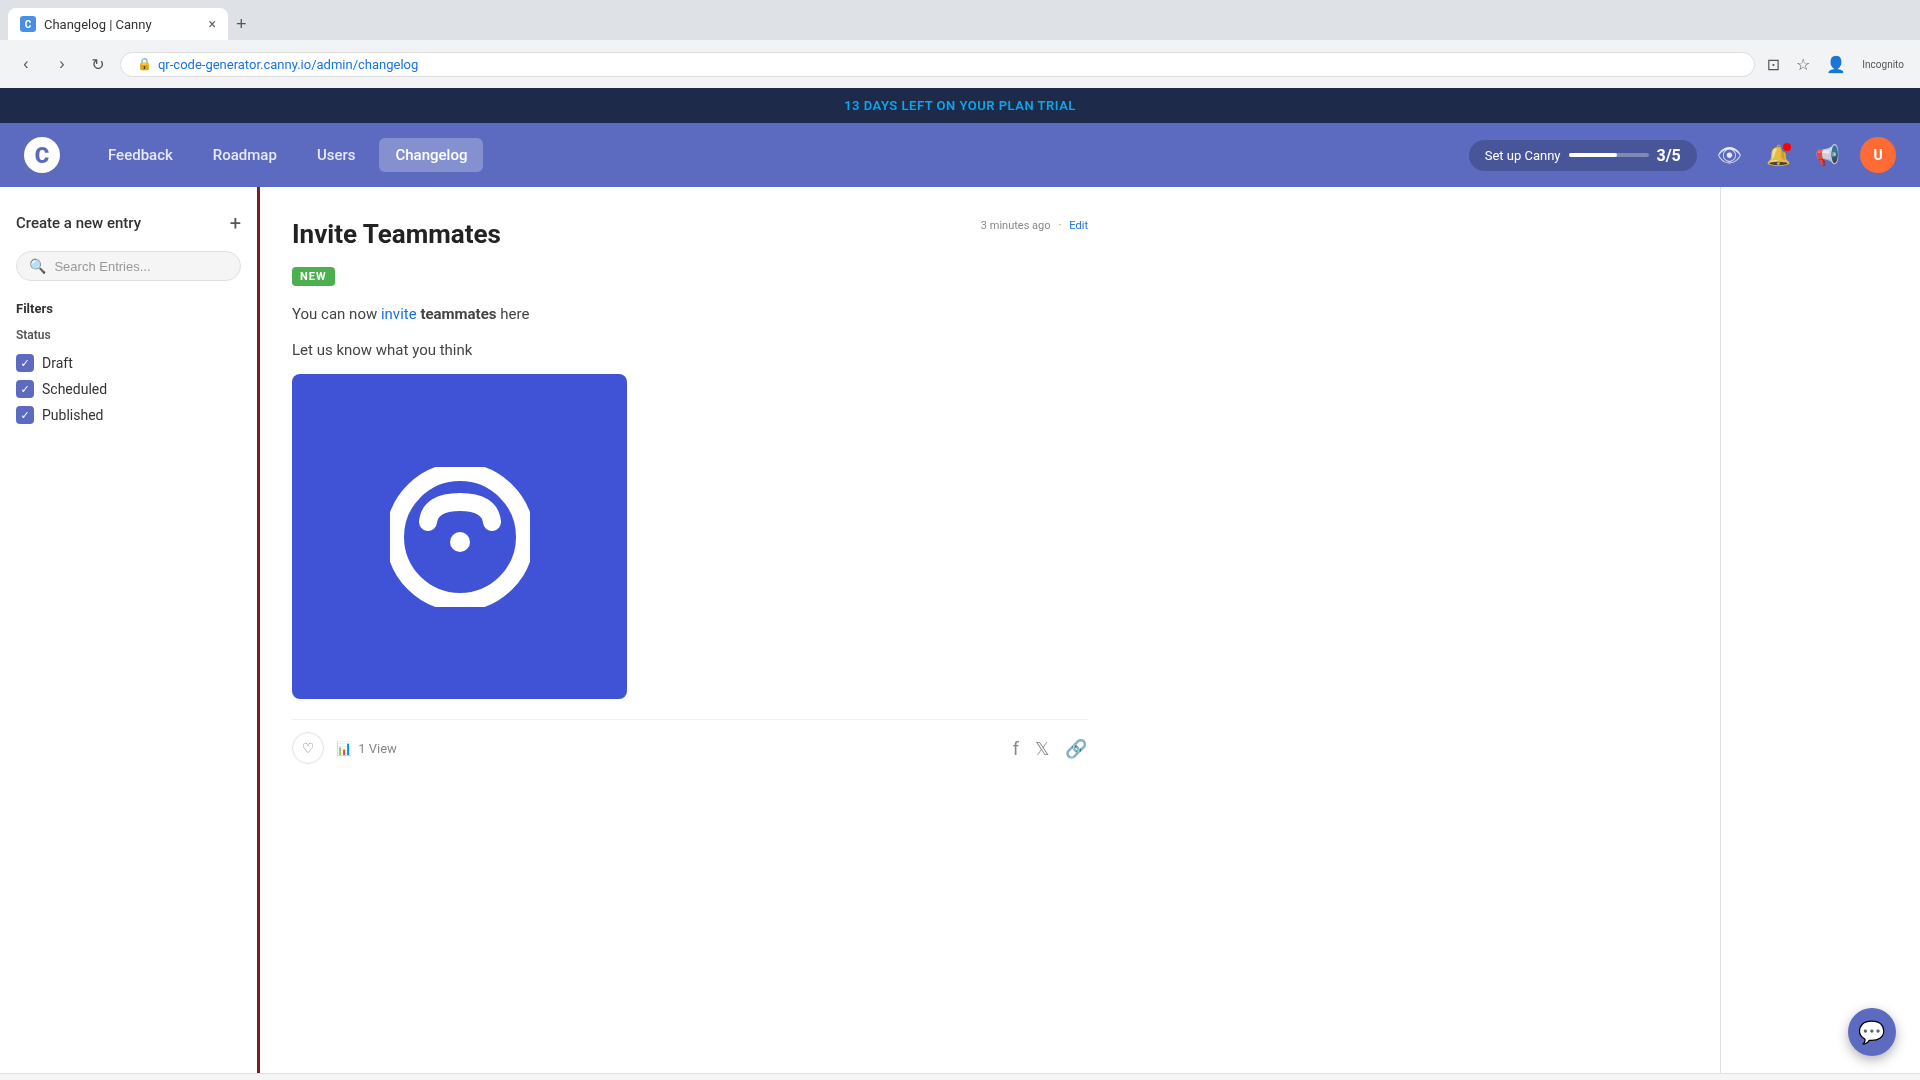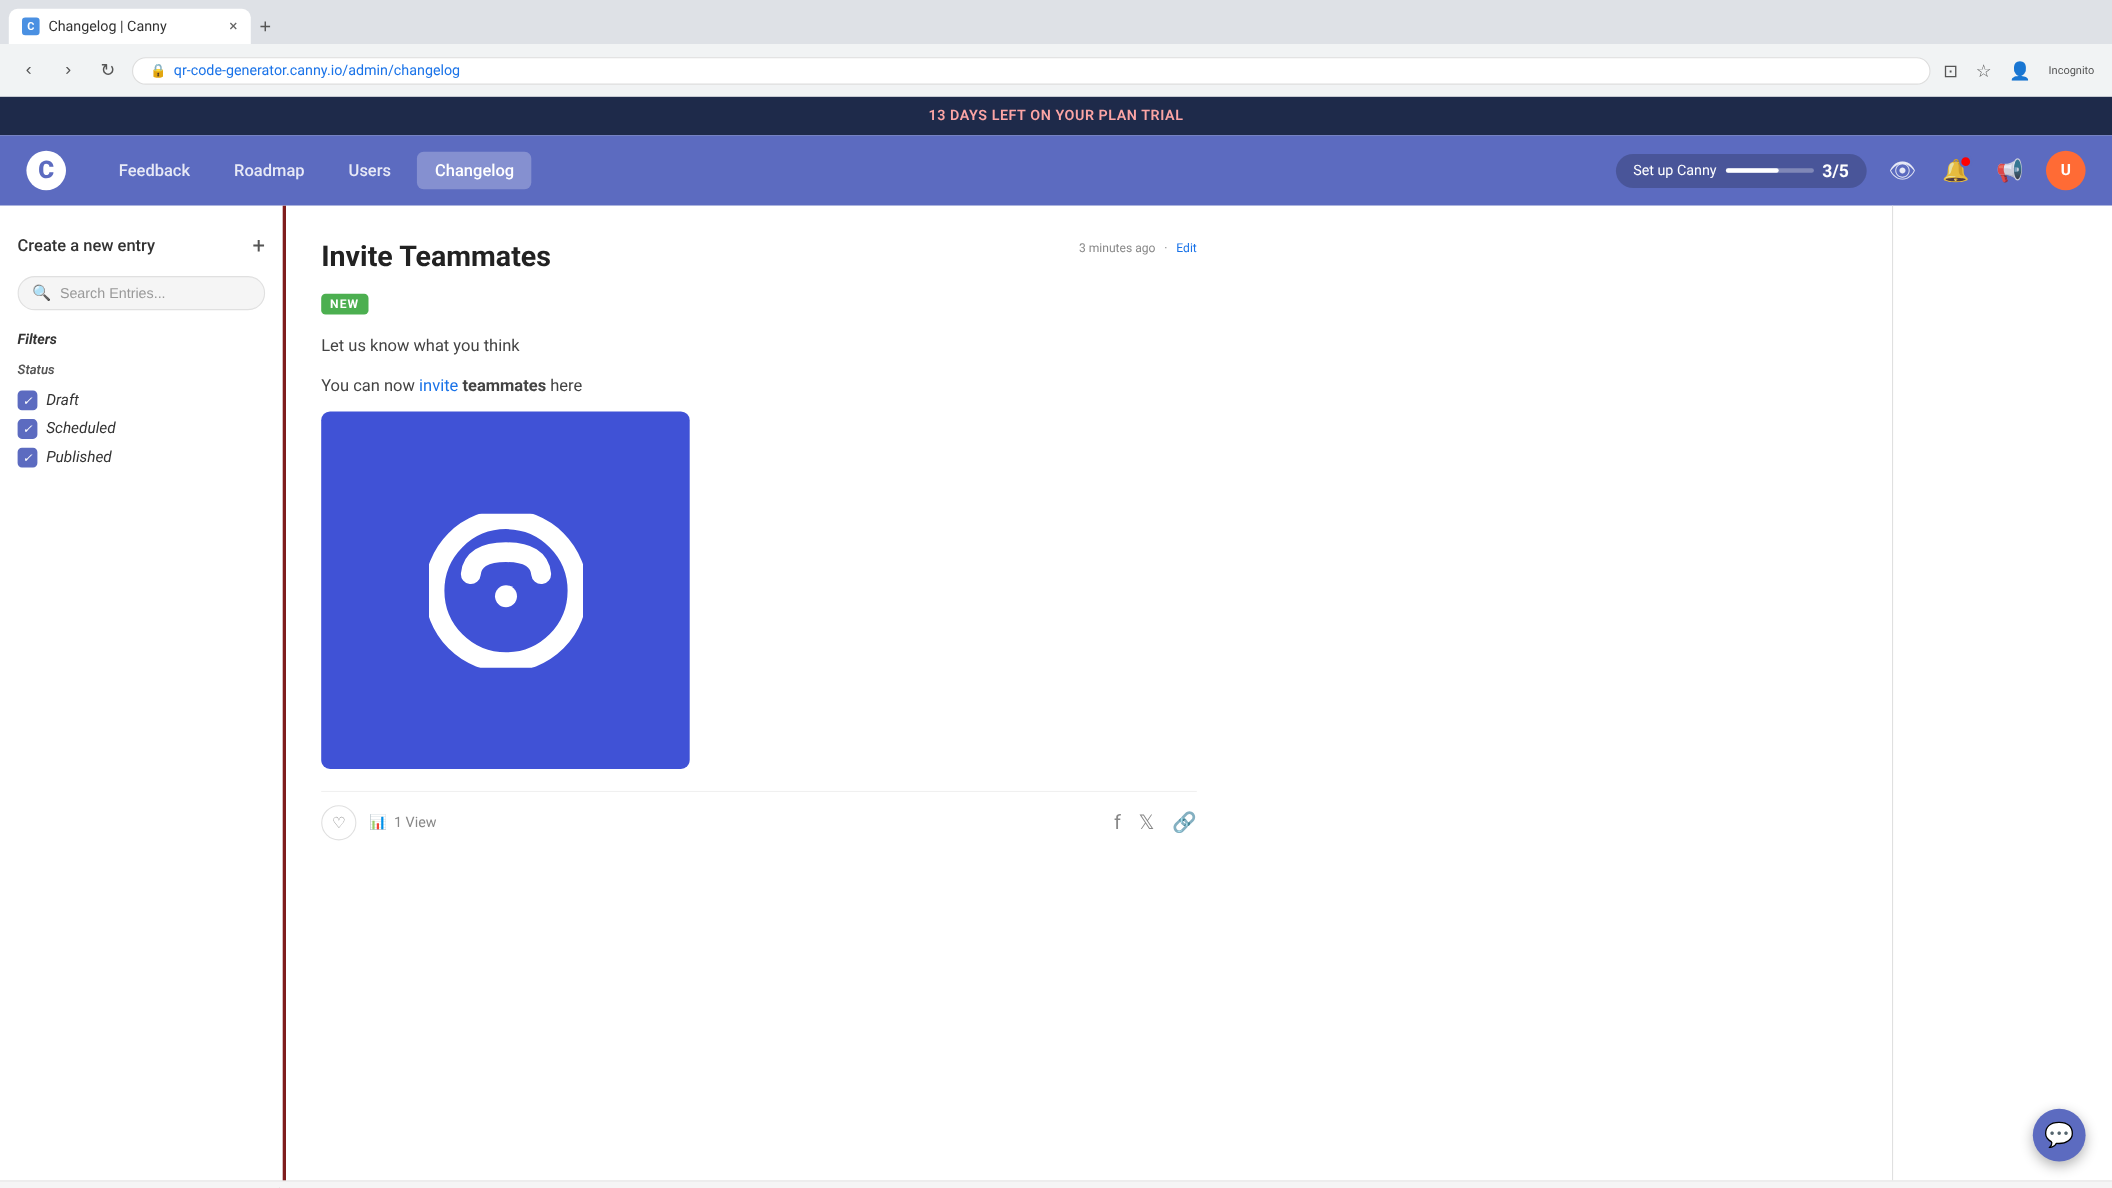--- a/index.html
+++ b/index.html
@@ -10,21 +10,21 @@
     .new-tab-btn { background: none; border: none; font-size: 18px; color: #555; cursor: pointer; padding: 0 8px; }
 
     .browser-nav { display: flex; align-items: center; background: #f1f3f4; padding: 6px 12px; gap: 8px; height: 48px; }
     .nav-btn { background: none; border: none; font-size: 16px; color: #555; cursor: pointer; padding: 4px; border-radius: 50%; width: 28px; height: 28px; display: flex; align-items: center; justify-content: center; }
     .address-bar { flex: 1; background: white; border: 1px solid #ddd; border-radius: 20px; padding: 4px 16px; font-size: 13px; color: #1a73e8; display: flex; align-items: center; gap: 6px; }
     .address-bar .lock-icon { color: #888; font-size: 12px; }
     .nav-actions { display: flex; align-items: center; gap: 8px; }
     .nav-icon { color: #555; font-size: 16px; cursor: pointer; padding: 4px; }
 
     
-    .trial-banner { background: #1e2a4a; color: #fca5a5; text-align: center; padding: 10px; font-size: 13px; font-weight: 600; letter-spacing: 0.5px; }
+    .trial-banner { background: #1e2a4a; color: #0ea5e9; text-align: center; padding: 10px; font-size: 13px; font-weight: 600; letter-spacing: 0.5px; }
 
     
     .app-header { background: #5c6bc0; display: flex; align-items: center; padding: 0 24px; height: 64px; gap: 32px; }
     .logo-circle { width: 36px; height: 36px; background: white; border-radius: 50%; display: flex; align-items: center; justify-content: center; }
     .logo-c { color: #5c6bc0; font-size: 22px; font-weight: 900; }
     .nav-links { display: flex; gap: 8px; }
     .nav-link { color: rgba(255,255,255,0.85); text-decoration: none; padding: 8px 16px; border-radius: 6px; font-size: 15px; font-weight: 500; cursor: pointer; }
     .nav-link.active { background: rgba(255,255,255,0.25); color: white; }
     .header-right { margin-left: auto; display: flex; align-items: center; gap: 16px; }
     .setup-bar { display: flex; align-items: center; gap: 8px; background: rgba(0,0,0,0.2); border-radius: 20px; padding: 6px 16px; }
@@ -42,21 +42,21 @@
 
     
     .sidebar { width: 260px; background: white; border-right: 3px solid #7f1d1d; padding: 16px; flex-shrink: 0; overflow-y: auto; }
     .create-entry { display: flex; align-items: center; justify-content: space-between; padding: 8px 0 16px 0; }
     .create-entry-text { font-size: 15px; color: #333; font-weight: 500; }
     .create-plus { color: #555; font-size: 20px; cursor: pointer; }
     .search-box { display: flex; align-items: center; background: #f5f5f5; border: 1px solid #e0e0e0; border-radius: 20px; padding: 6px 12px; gap: 8px; margin-bottom: 20px; }
     .search-icon { color: #888; font-size: 14px; }
     .search-input { background: none; border: none; outline: none; font-size: 13px; color: #555; flex: 1; }
     .search-input::placeholder { color: #999; }
-    .filter-section { margin-bottom: 20px; font-style: italic; }
+    .filter-section { margin-bottom: 20px; }
     .filter-title { font-size: 13px; font-weight: 700; color: #333; margin-bottom: 12px; text-transform: none; letter-spacing: 0; }
     .filter-subsection { margin-bottom: 6px; }
     .filter-sub-title { font-size: 12px; font-weight: 600; color: #555; margin-bottom: 8px; }
     .filter-item { display: flex; align-items: center; gap: 8px; padding: 4px 0; cursor: pointer; }
     .checkbox { width: 18px; height: 18px; border: 2px solid #5c6bc0; border-radius: 4px; background: #5c6bc0; display: flex; align-items: center; justify-content: center; flex-shrink: 0; }
     .checkbox-check { color: white; font-size: 11px; }
     .radio { width: 18px; height: 18px; border: 2px solid #ccc; border-radius: 50%; display: flex; align-items: center; justify-content: center; flex-shrink: 0; }
     .radio.active { border-color: #5c6bc0; }
     .radio.active::after { content: ''; width: 8px; height: 8px; background: #5c6bc0; border-radius: 50%; }
     .filter-label { font-size: 14px; color: #333; }
@@ -206,24 +206,24 @@
         <div class="entry-meta">
           <span>3 minutes ago</span>
           <span>·</span>
           <a class="edit-link">Edit</a>
         </div>
       </div>
 
       <div class="new-badge">NEW</div>
 
       <div class="entry-body">
-        <p class="entry-text">Let us know what you think</p>
         <p class="entry-text">
           You can now <a>invite</a> <strong>teammates</strong> here
         </p>
+        <p class="entry-text">Let us know what you think</p>
 
         <div class="entry-image">
 
           <svg class="canny-logo-large" viewBox="0 0 140 140" xmlns="http://www.w3.org/2000/svg">
             <circle cx="70" cy="70" r="65" fill="none" stroke="white" stroke-width="18"></circle>
             <path d="M 38 55 Q 40 35, 70 35 Q 100 35, 102 55" fill="none" stroke="white" stroke-width="18" stroke-linecap="round"></path>
             <circle cx="70" cy="75" r="10" fill="white"></circle>
           </svg>
         </div>
       </div>

